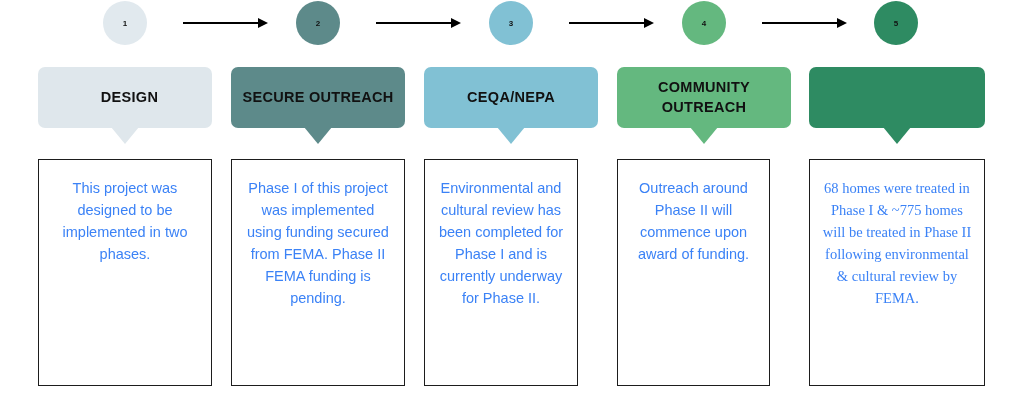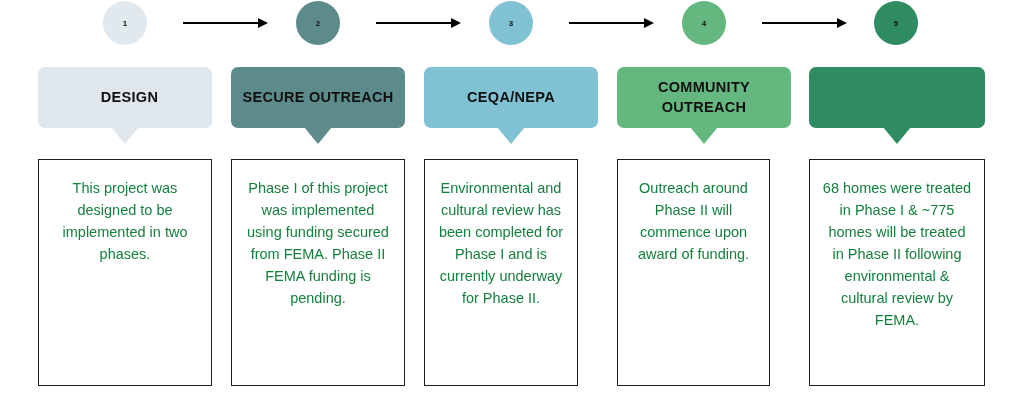--- a/index.html
+++ b/index.html
@@ -123,21 +123,21 @@
     height: 227px;
     border: 1px solid #1d1d1d;
     background: #ffffff;
     padding: 17px 12px 10px 12px;
     text-align: center;
   }
 
   .desc-box .text {
     font-size: 14.5px;
     line-height: 22px;
-    color: #15803d;
+    color: #3b82f6;
   }
 </style>
 </head>
 <body>
 
 <div class="diagram">
 
   <div class="step-row">
 
     <div class="step-circle" style="left: 103px; background: rgb(225, 233, 238);">
@@ -215,18 +215,18 @@
     </div>
 
     <div class="desc-box" style="left:424px; width:154px;">
       <div class="text">Environmental and cultural review has been completed for Phase I and is currently underway for Phase II.</div>
     </div>
 
     <div class="desc-box" style="left:617px; width:153px;">
       <div class="text">Outreach around Phase II will commence upon award of funding.</div>
     </div>
 
-    <div class="desc-box" style="left:809px; width:176px;">
+    <div class="desc-box" style="left:809px; width:176px;font-family:Liberation Serif, serif;">
       <div class="text">68 homes were treated in Phase I &amp; ~775 homes will be treated in Phase II following environmental &amp; cultural review by FEMA.</div>
     </div>
   </div>
 
 </div>
 
 </body></html>

